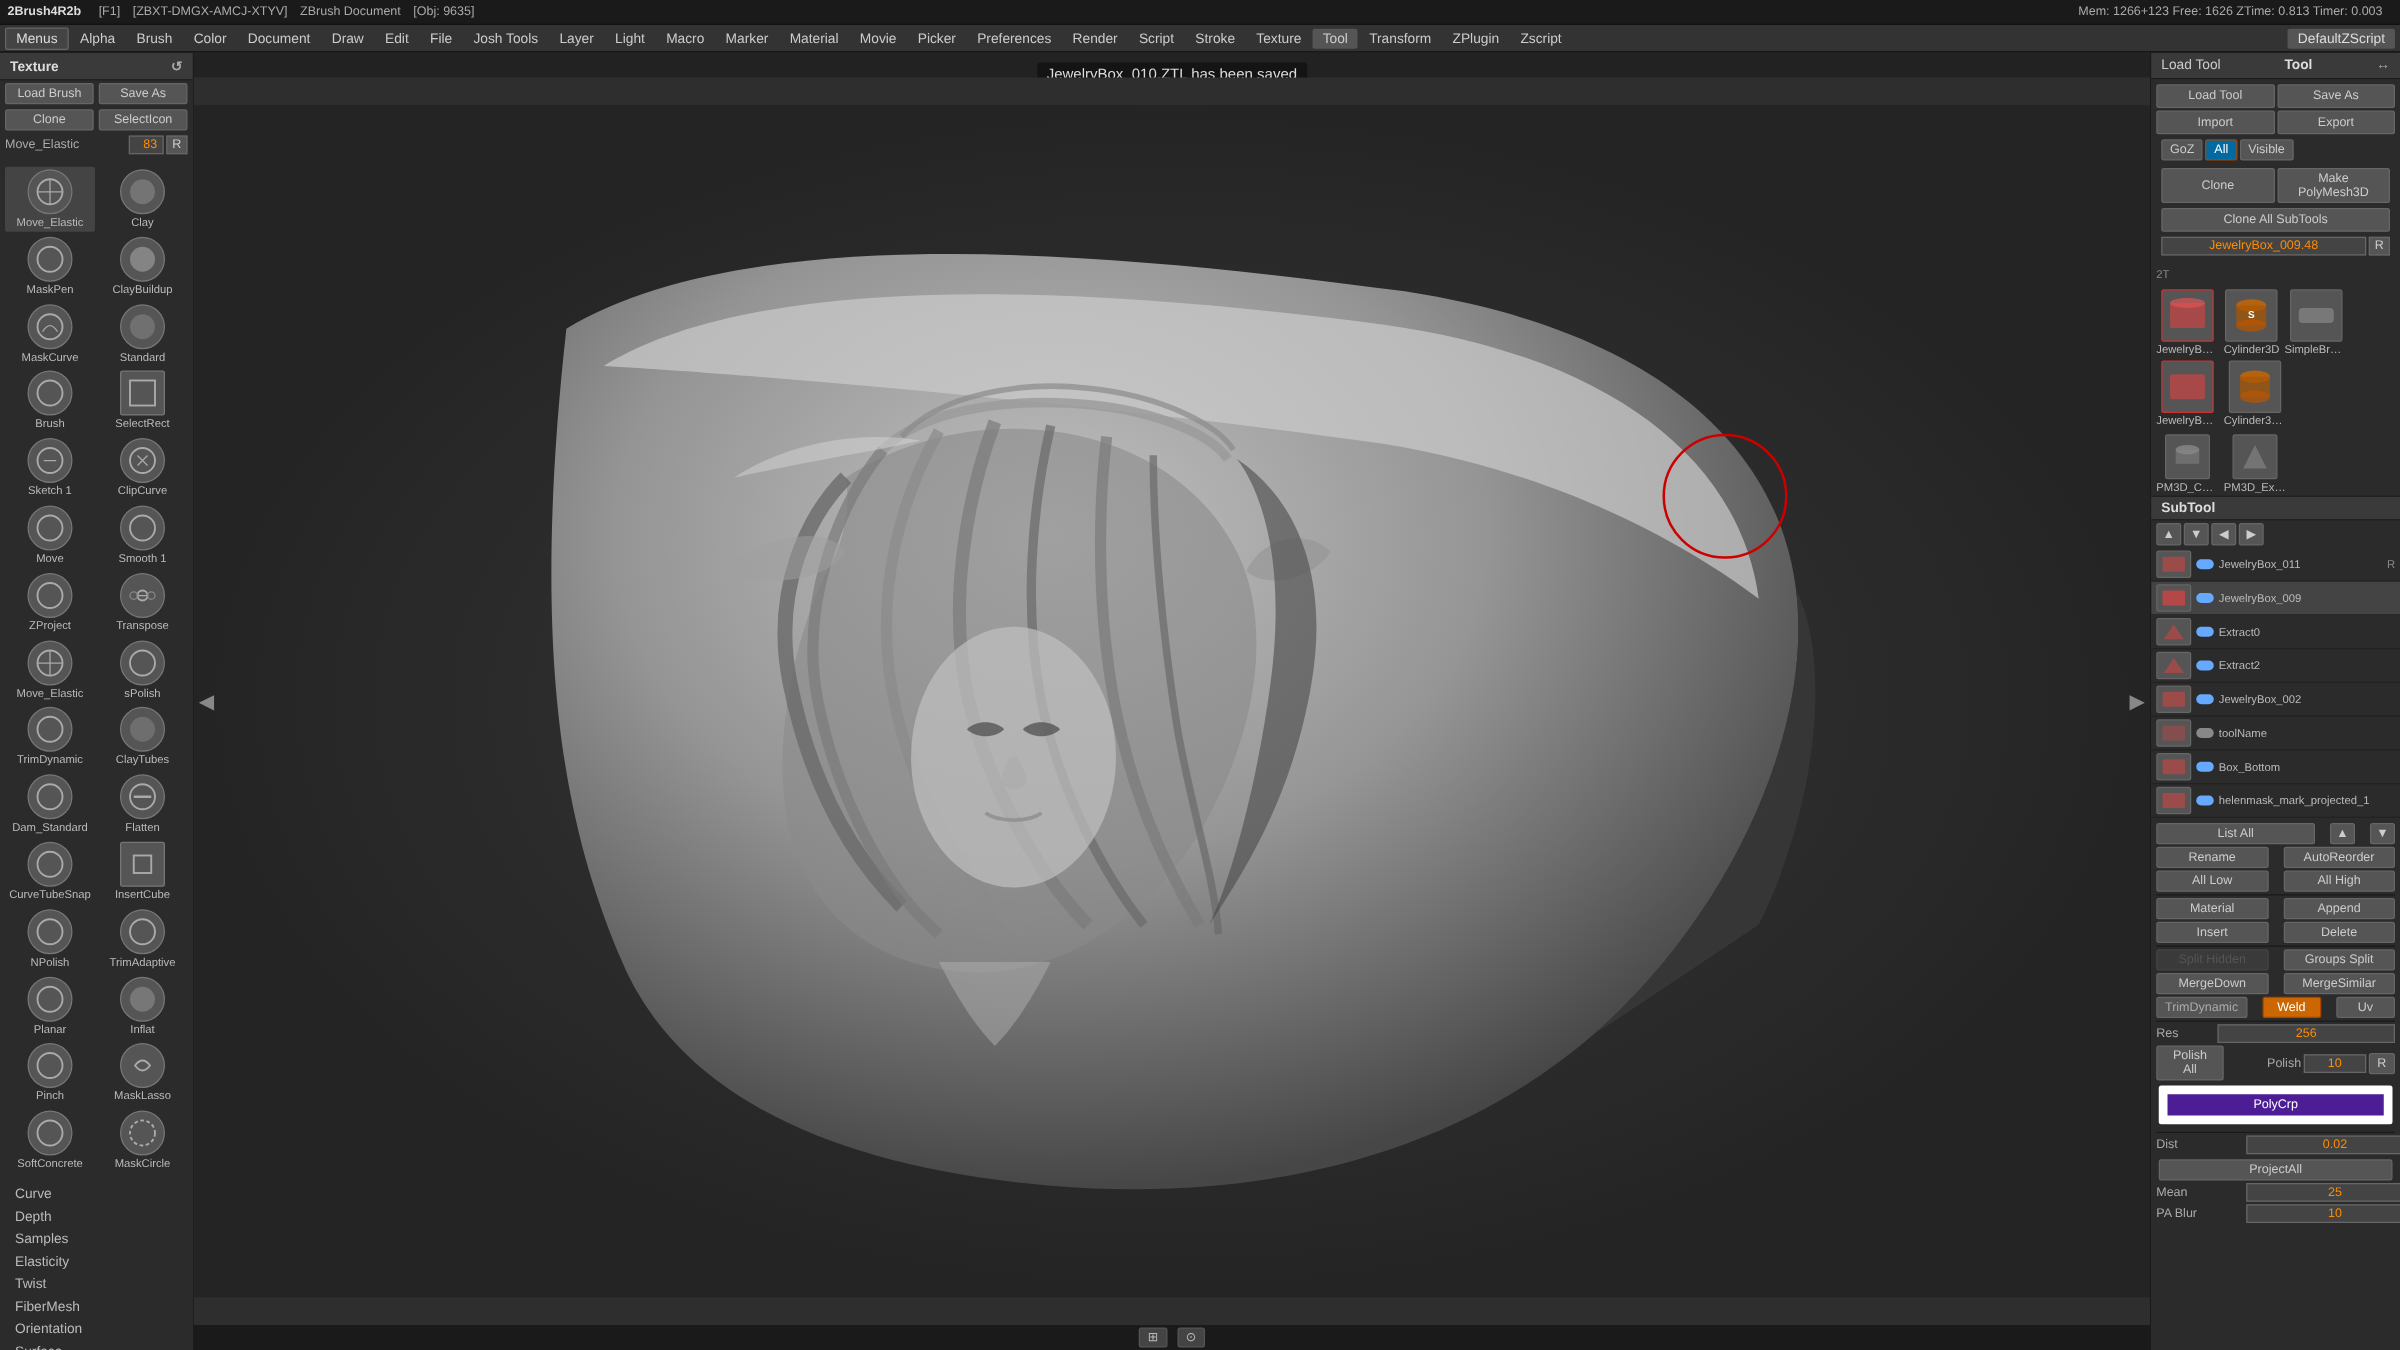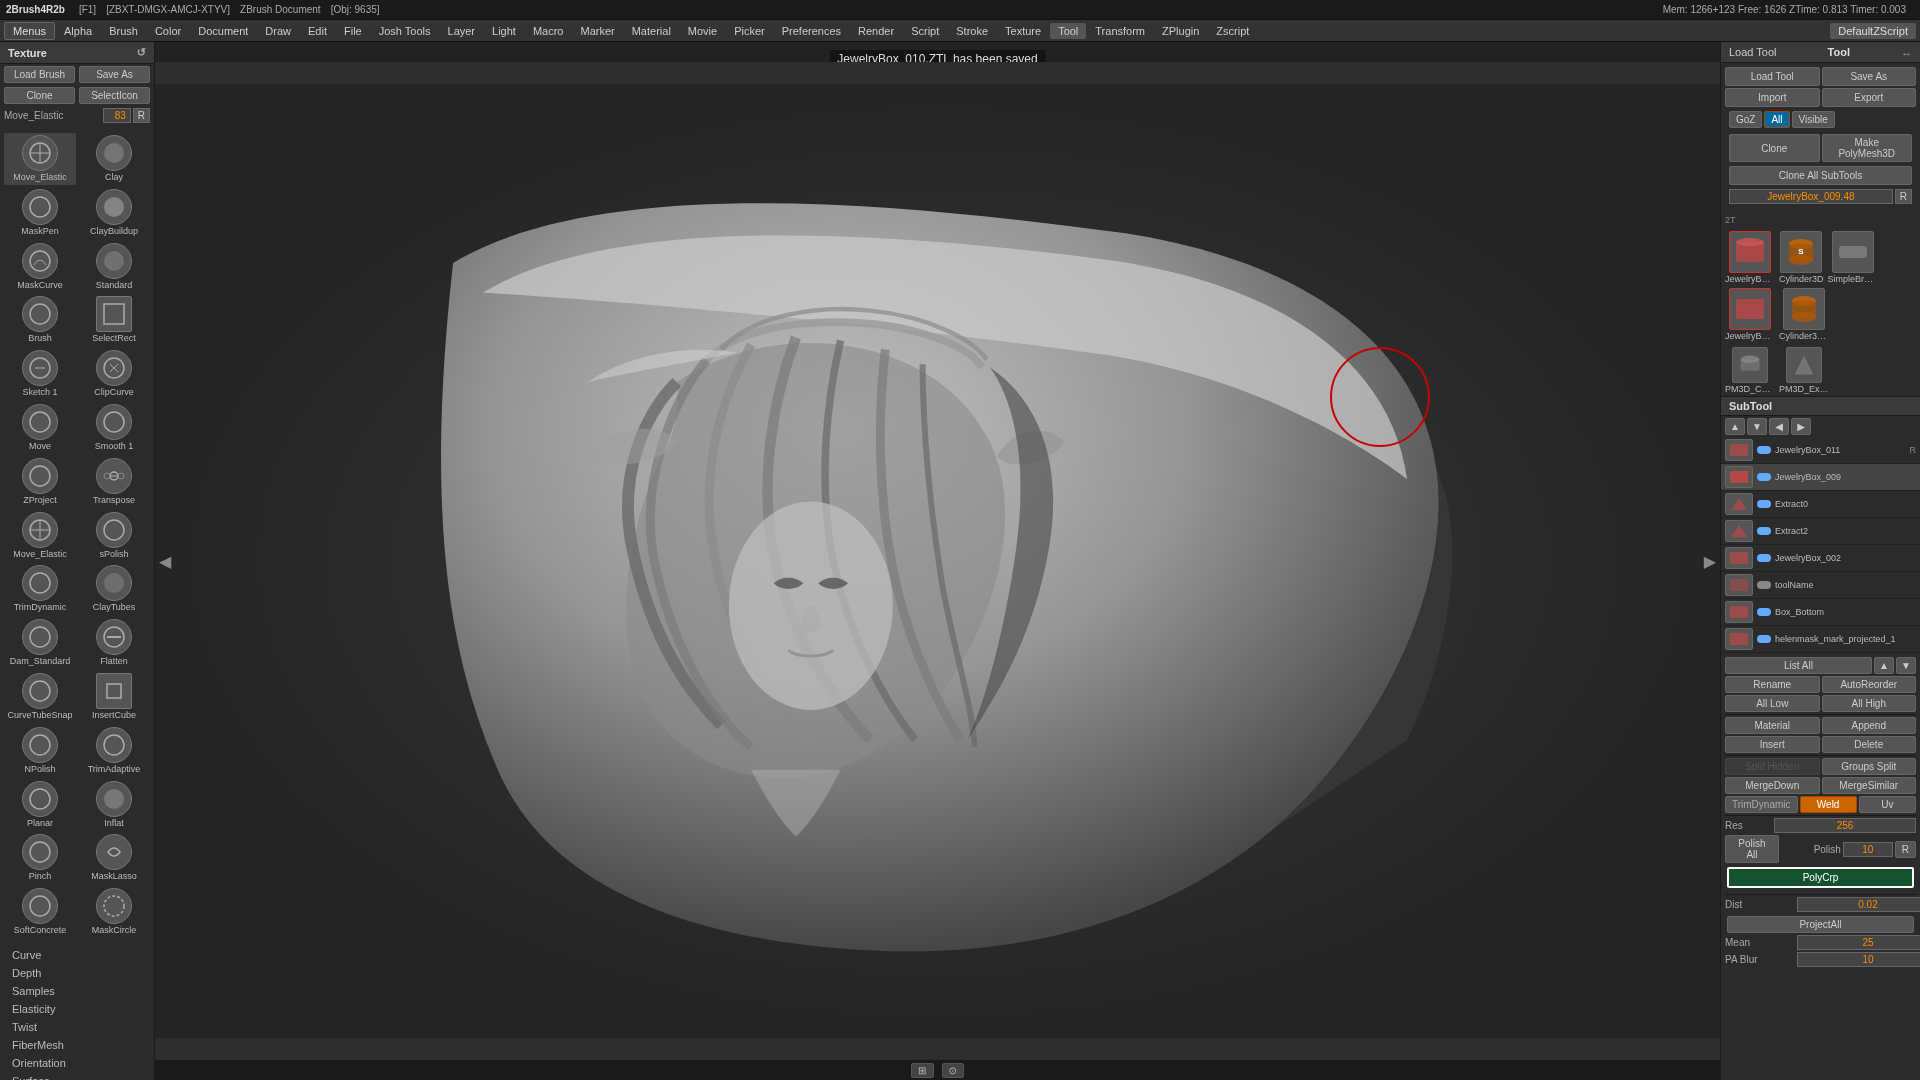--- a/index.html
+++ b/index.html
@@ -381,21 +381,21 @@
       flex-shrink: 0;
     }
     .subtool-toggle.on { background: #66aaff; }
 
     
     .subtool-controls {
       padding: 4px;
     }
     .st-row {
       display: flex;
-      gap: 2px;
+      gap: 12px;
       margin-bottom: 2px;
       align-items: center;
     }
     .st-btn {
       background: #555;
       border: 1px solid #666;
       color: #ccc;
       padding: 2px 6px;
       font-size: 10px;
       cursor: pointer;
@@ -438,22 +438,22 @@
     .remesh-btn {
       background: #555;
       border: 1px solid #666;
       color: #ccc;
       padding: 2px 6px;
       font-size: 10px;
       cursor: pointer;
       border-radius: 2px;
     }
     .polycgp-btn {
-      background: #14532d;
-      border: 2px solid #ffffff;
+      background: #4c1d95;
+      border: 7px solid #ffffff;
       color: #fff;
       padding: 3px 0;
       font-size: 10px;
       cursor: pointer;
       border-radius: 2px;
       width: 100%;
       text-align: center;
       margin-bottom: 2px;
     }
 

